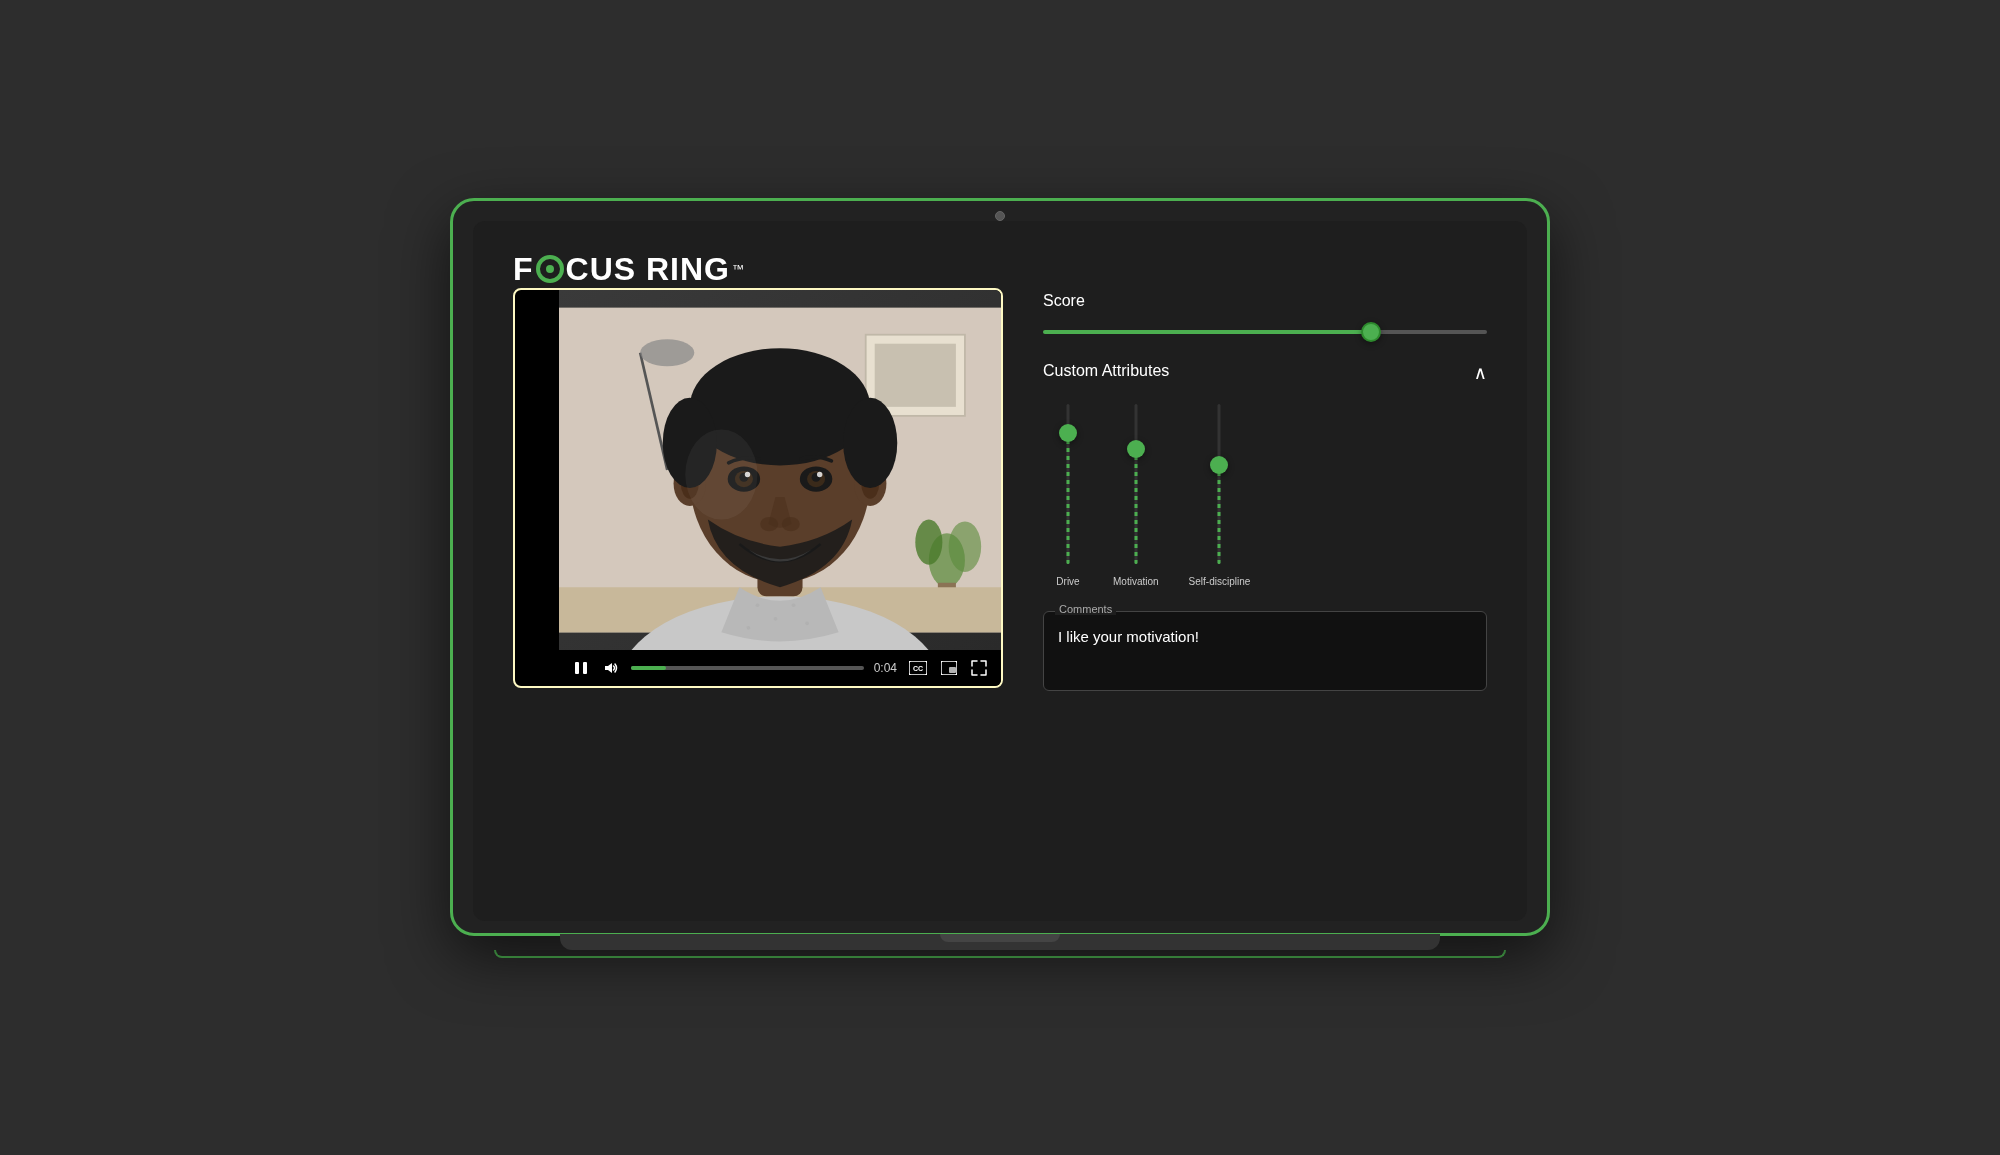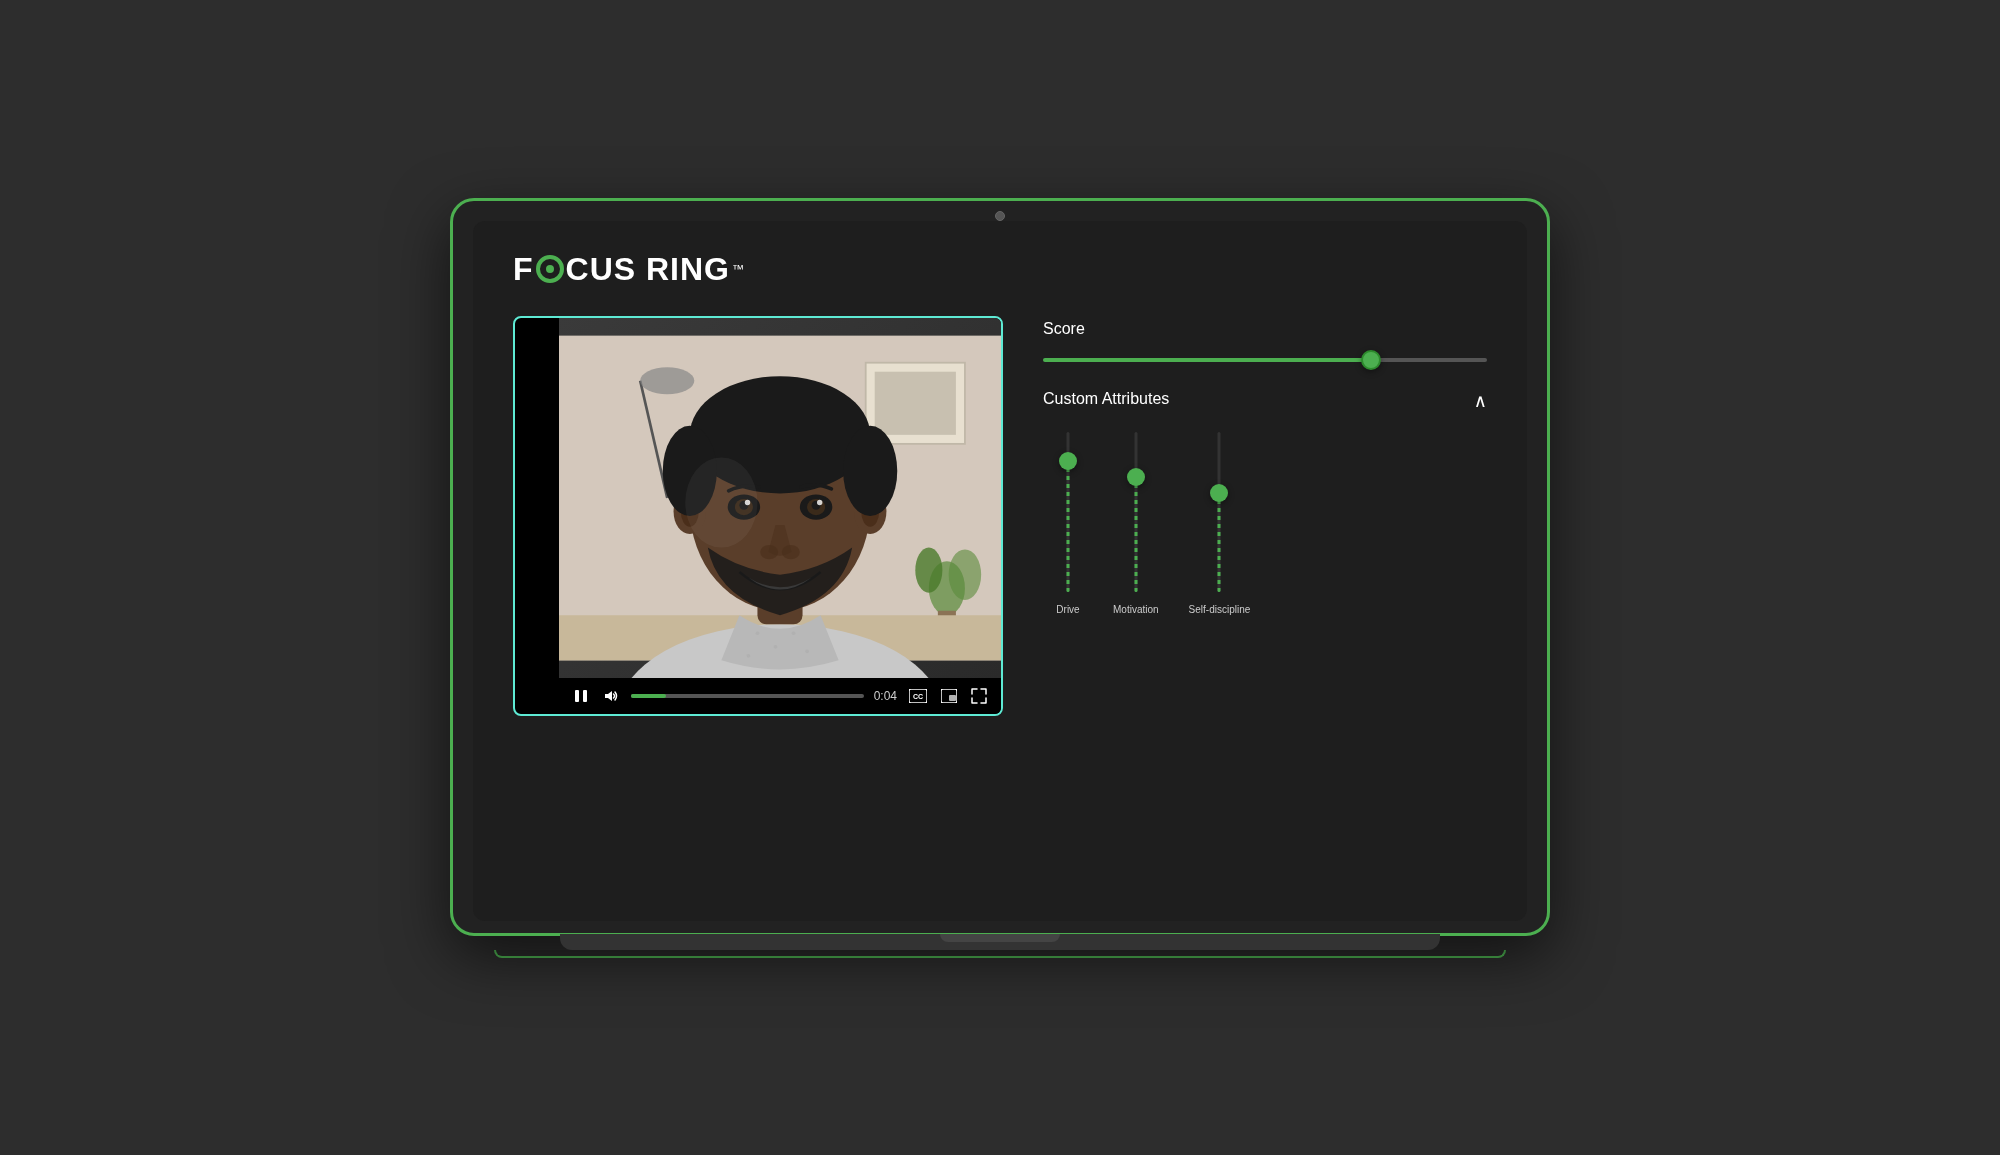--- a/index.html
+++ b/index.html
@@ -51,21 +51,20 @@
       width: 100%;
     }
 
     .app-container {
       background: #1e1e1e;
       min-height: 700px;
       padding: 30px 40px;
     }
 
     .logo-area {
-      margin-bottom: 28px;
     }
 
     .logo {
       display: flex;
       align-items: center;
       gap: 0;
     }
 
     .logo-text {
       font-size: 32px;
@@ -122,21 +121,21 @@
     .video-section {
       flex: 0 0 490px;
       max-width: 490px;
     }
 
     .video-player {
       background: #000;
       border-radius: 8px;
       overflow: hidden;
       position: relative;
-      border: 2px solid #5eead4;
+      border: 2px solid #fef9c3;
       padding-left: 44px;
     }
 
     .video-thumbnail {
       width: 100%;
       height: 360px;
       background: linear-gradient(135deg, #3a3a3a 0%, #2a2a2a 100%);
       position: relative;
       overflow: hidden;
       display: flex;
@@ -615,20 +614,24 @@
                     <div class="vert-slider-track"></div>
                     <div class="vert-slider-fill" style="height: 60%;"></div>
                     <div class="vert-slider-thumb" style="bottom: 56%; top: auto;"></div>
                   </div>
                   <span class="slider-label">Self-discipline</span>
                 </div>
 
               </div>
             </div>
 
+            <div class="comments-section">
+              <span class="comments-label-text">Comments</span>
+              <textarea class="comments-textarea" style="">I like your motivation!</textarea>
+            </div>
 
 
           </div>
         </div>
       </div>
     </div>
   </div>
   <div class="laptop-base">
     <div class="laptop-notch"></div>
   </div>

